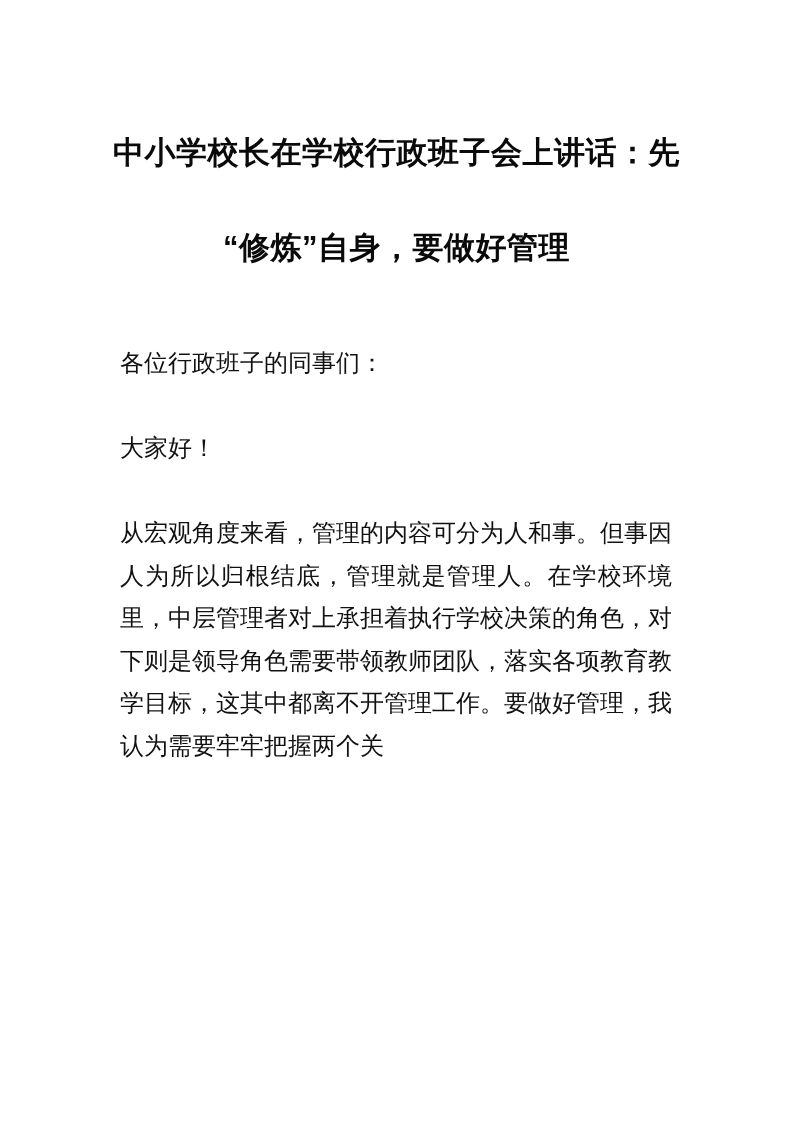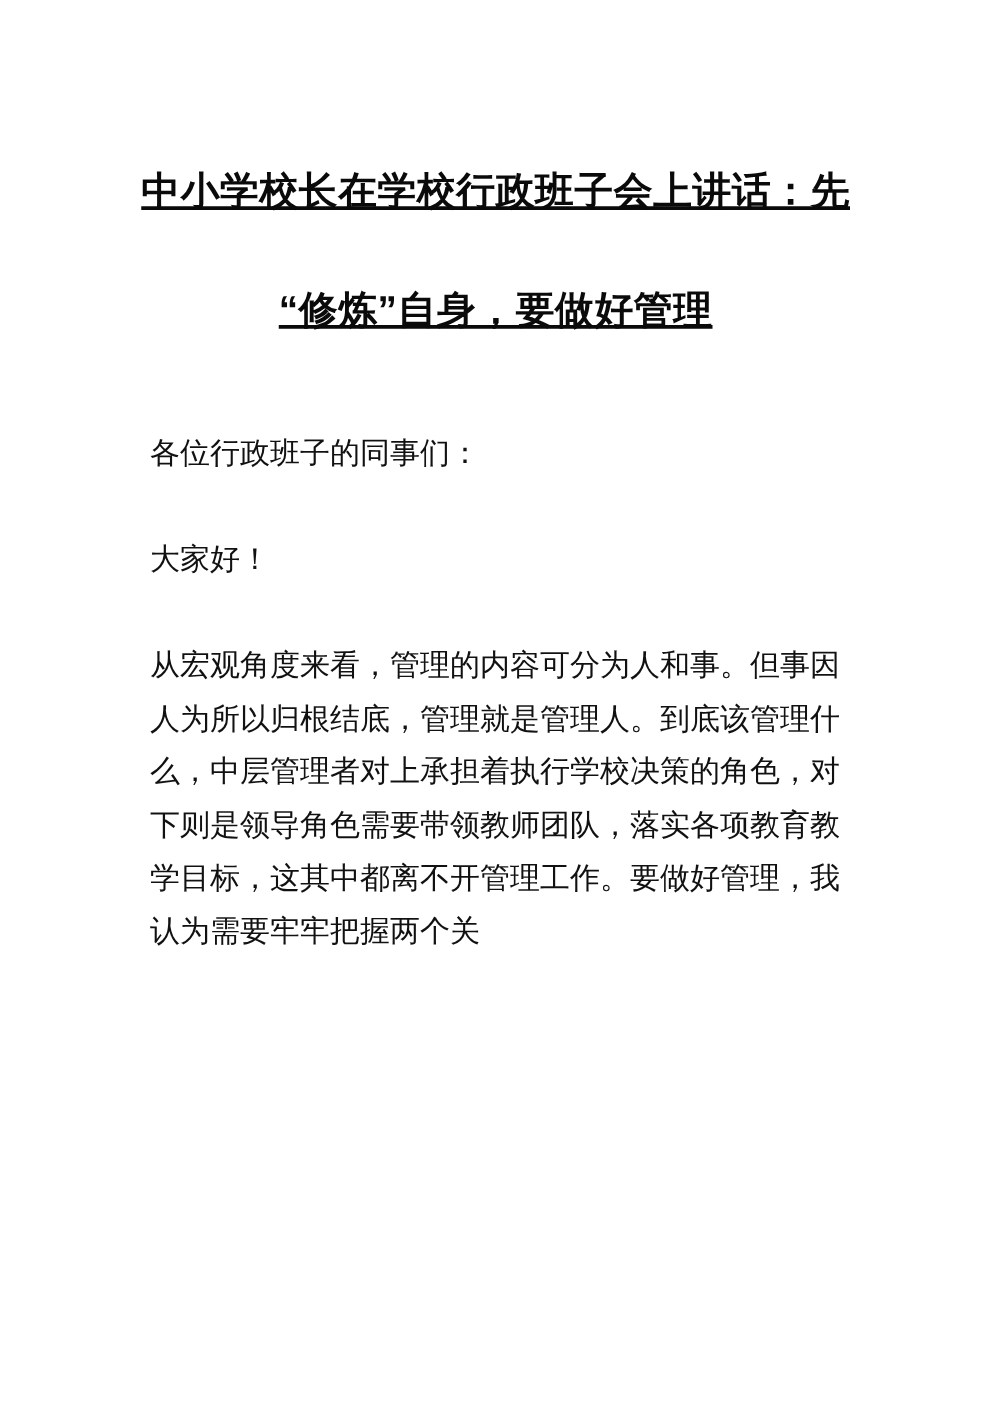--- a/index.html
+++ b/index.html
@@ -23,21 +23,20 @@
   }
   .doc-title {
     margin: 0 100px;
     padding-top: 105px;
     font-size: 31px;
     font-weight: 700;
     line-height: 95px;
     text-align: center;
     color: #0a0a0a;
     letter-spacing: 0.5px;
-    text-decoration: underline;
   }
   .title-line {
     display: block;
     white-space: nowrap;
   }
   .doc-body {
     margin: 47px 121px 0 120px;
   }
   .doc-body p {
     margin: 0 0 42.5px 0;
@@ -58,16 +57,16 @@
 <div class="page">
 
   <h1 class="doc-title">
     <span class="title-line">中小学校长在学校行政班子会上讲话：先</span>
     <span class="title-line">“修炼”自身，要做好管理</span>
   </h1>
 
   <div class="doc-body">
     <p>各位行政班子的同事们：</p>
     <p>大家好！</p>
-    <p>从宏观角度来看，管理的内容可分为人和事。但事因人为所以归根结底，管理就是管理人。到底该管理什么，中层管理者对上承担着执行学校决策的角色，对下则是领导角色需要带领教师团队，落实各项教育教学目标，这其中都离不开管理工作。要做好管理，我认为需要牢牢把握两个关</p>
+    <p>从宏观角度来看，管理的内容可分为人和事。但事因人为所以归根结底，管理就是管理人。在学校环境里，中层管理者对上承担着执行学校决策的角色，对下则是领导角色需要带领教师团队，落实各项教育教学目标，这其中都离不开管理工作。要做好管理，我认为需要牢牢把握两个关</p>
   </div>
 
 </div>
 
 </body></html>

